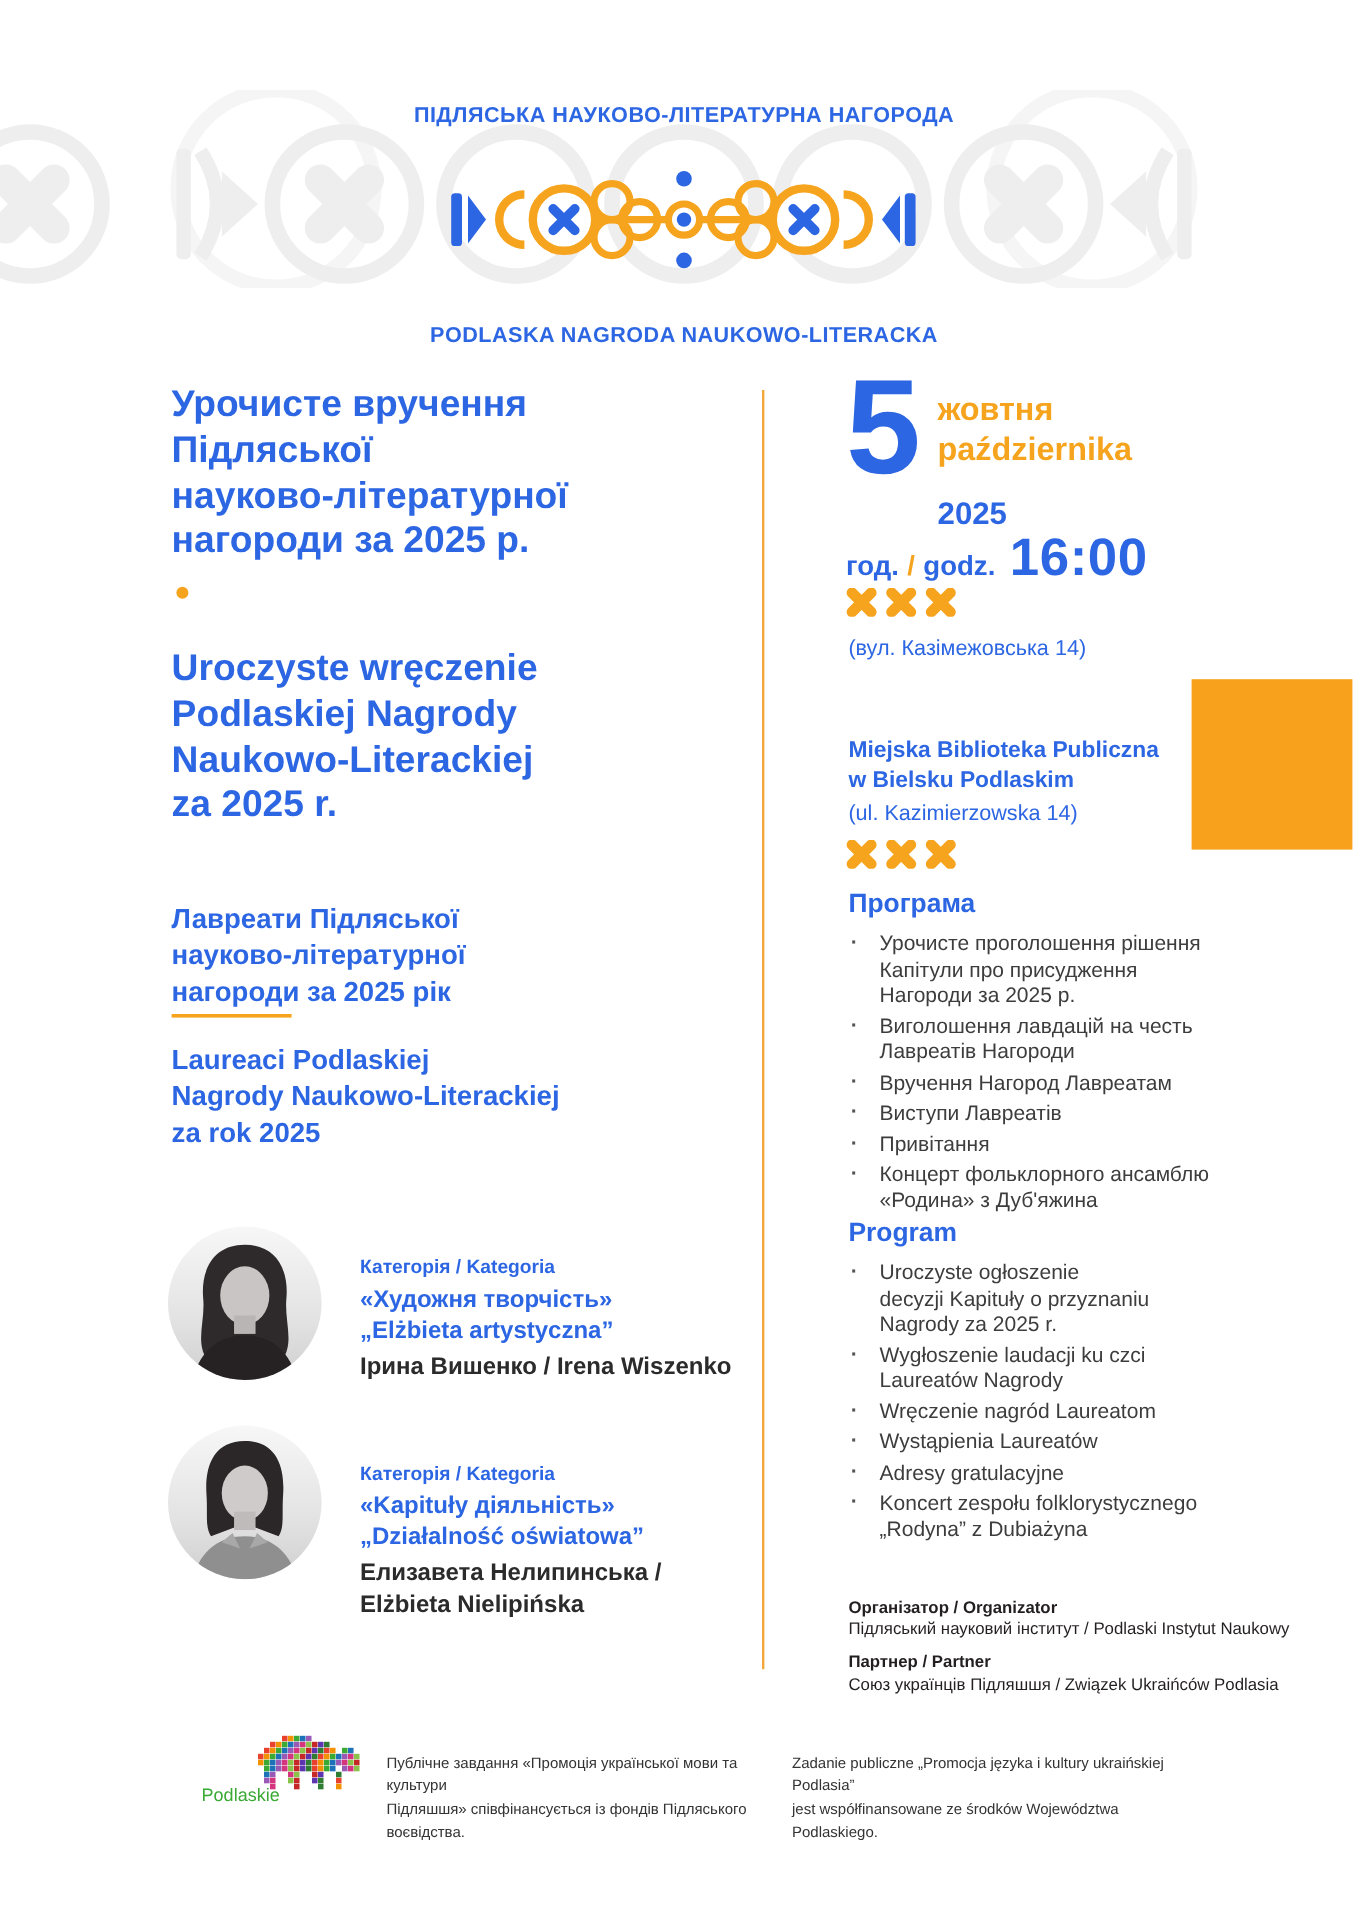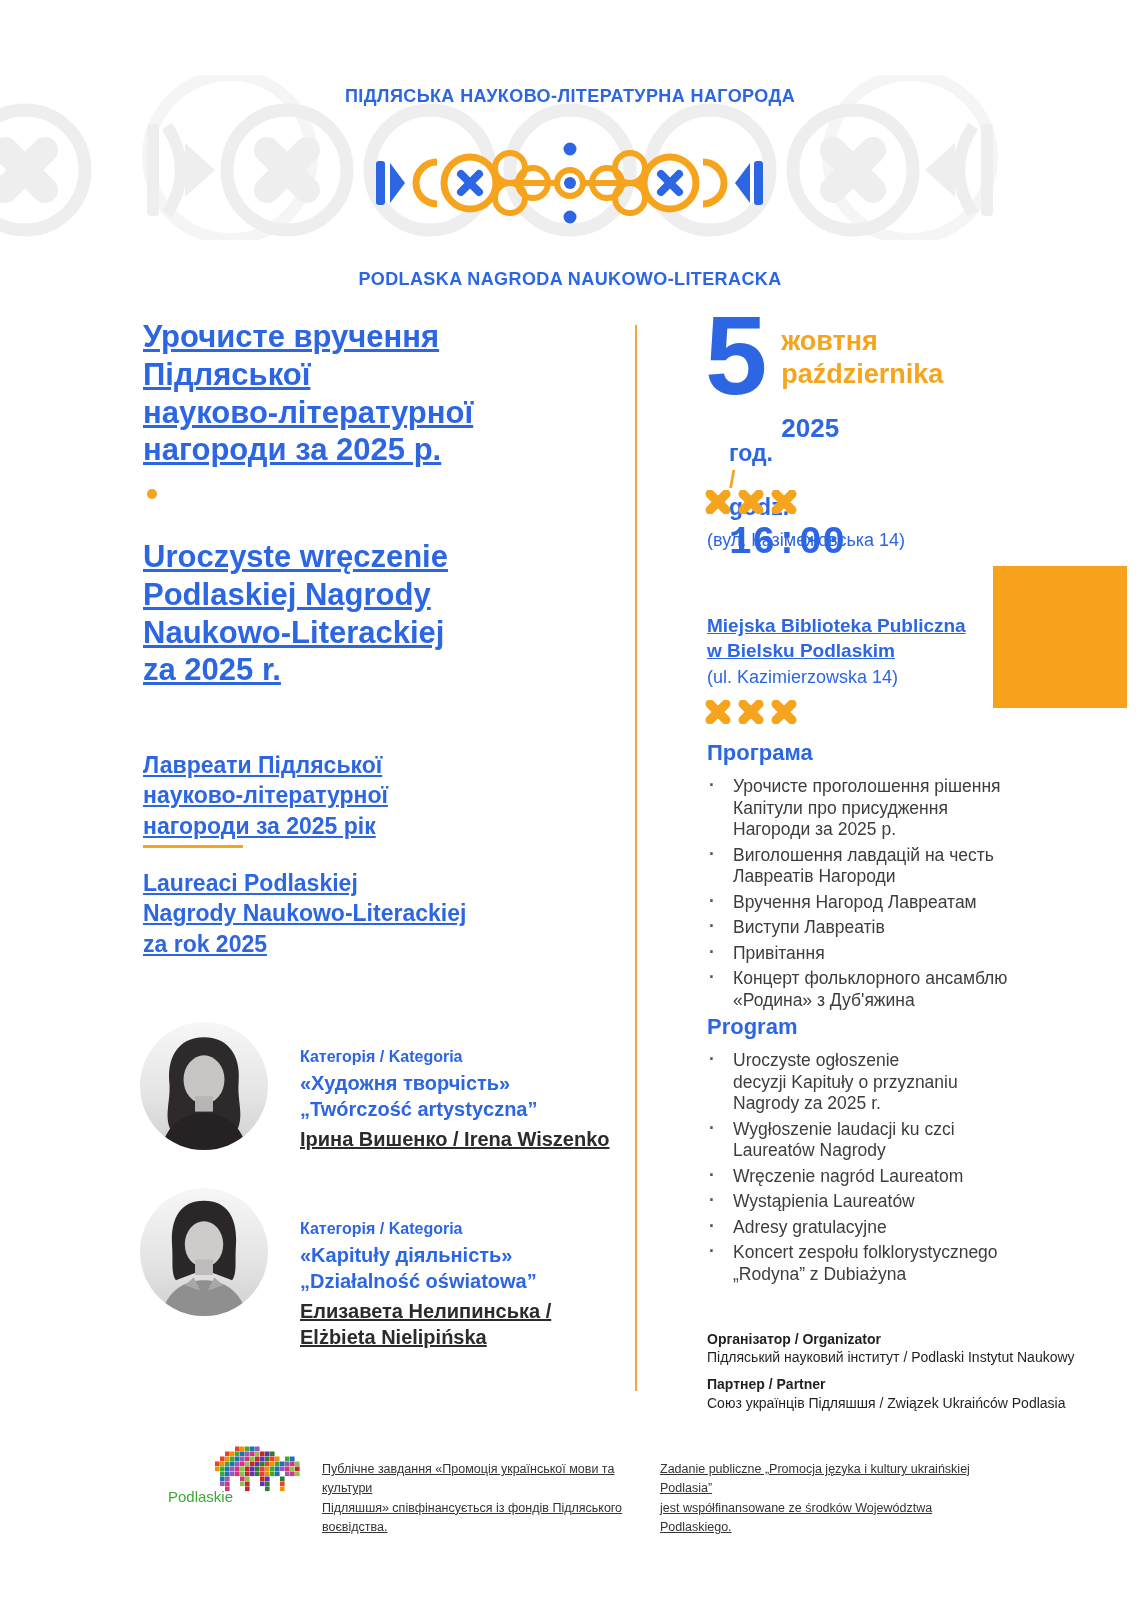--- a/index.html
+++ b/index.html
@@ -3,21 +3,21 @@
 <meta charset="utf-8">
 <style>
   html,body{margin:0;padding:0;background:#ffffff;}
   #poster{
     position:relative; width:1140px; height:1603px; margin:0 auto;
     background:#ffffff; overflow:hidden;
     font-family:"Liberation Sans", sans-serif;
     border-radius:13px;
   }
   .abs{position:absolute;}
-  .pre{white-space:pre-line;text-decoration:underline;}
+  .pre{white-space:pre-line;}
   
   .hdr-title{
     left:0; top:86px; width:1140px; text-align:center;
     color:#2c66e3; font-weight:bold; font-size:18px; letter-spacing:.4px;
   }
   .hdr-title.pl{top:243px;margin-top:26px;}
   
   .event-title{
     left:143px; width:480px; color:#2c66e3; font-weight:bold;
     font-size:31px; line-height:1.22;
@@ -41,24 +41,24 @@
   .laur-name{color:#2b2b2b; font-weight:bold; font-size:20px; line-height:1.3; margin-top:4px;}
   
   .v-divider{left:635px; top:325px; width:2px; height:1066px; background:#f3a73c;}
   .accent-square{left:993px; top:566px; width:134px; height:142px; background:#f7a11d;}
   
   .date-row{left:705px; top:300px; display:flex;}
   .date-day{color:#2c66e3; font-weight:bold; font-size:112px; line-height:1; letter-spacing:-2px;}
   .date-rest{margin-left:16px; padding-top:25px;}
   .date-month{color:#f6a41e; font-weight:bold; font-size:27px; line-height:1.24;}
   .date-year{color:#2c66e3; font-weight:bold; font-size:26px; line-height:1.2; margin-top:21px;}
-  .time-row{left:705px; top:440px; display:flex; align-items:baseline; color:#2c66e3; font-weight:bold;flex-direction:column;}
+  .time-row{left:705px; top:440px; display:flex; align-items:baseline; color:#2c66e3; font-weight:bold;}
   .time-label{font-size:23px;}
   .time-sep{color:#f6a41e; font-size:23px; margin:0 7px;}
-  .time-value{font-size:38px; margin-left:24px; letter-spacing:.5px;font-family:Liberation Mono, monospace;}
+  .time-value{font-size:44px; margin-left:12px; letter-spacing:.5px;}
   .xxx{left:705px;}
   .xxx svg{display:block;}
   .venue{left:707px; width:330px;}
   .venue-name{color:#2c66e3; font-weight:bold; font-size:19px; line-height:1.34;}
   .venue-addr{color:#2c66e3; font-size:18px; margin-top:3px;}
   .prog-heading{left:707px; color:#2c66e3; font-weight:bold; font-size:22px;}
   .prog-list{left:707px; width:330px; list-style:none; margin:0; padding:0;}
   .prog-list li{
     position:relative; padding-left:26px; color:#3d3d3d; font-size:17.5px;
     line-height:1.23; margin-bottom:4px; white-space:pre-line;
@@ -176,21 +176,21 @@
       <svg viewBox="0 0 100 100">
         <path d="M50 12 C29 12 21 29 23 48 C24 62 18 75 25 86 L42 79 L58 79 L75 86 C82 75 76 62 77 48 C79 29 71 12 50 12 Z" fill="#2e2a2b"></path>
         <ellipse cx="50" cy="45" rx="16" ry="19" fill="#c9c5c4"></ellipse>
         <rect x="43" y="58" width="14" height="12" fill="#b9b5b4"></rect>
         <path d="M16 100 C21 79 35 71 50 71 C65 71 79 79 84 100 Z" fill="#262223"></path>
       </svg>
     </div>
     <div class="laur-text">
       <div class="cat-label">Категорія / Kategoria</div>
       <div class="cat-ua">«Художня творчість»</div>
-      <div class="cat-pl">„Twórczość artystyczna”</div>
+      <div class="cat-pl">„Elżbieta artystyczna”</div>
       <div class="laur-name pre">Ірина Вишенко / Irena Wiszenko</div>
     </div>
   </div>
 
   <div class="abs laureate" style="top:1188px;">
     <div class="photo">
       <svg viewBox="0 0 100 100">
         <path d="M50 10 C30 10 24 26 25 44 C26 58 24 66 28 72 L44 66 L56 66 L72 72 C76 66 74 58 75 44 C76 26 70 10 50 10 Z" fill="#2b2627"></path>
         <ellipse cx="50" cy="44" rx="15" ry="18" fill="#cfcbca"></ellipse>
         <rect x="43" y="56" width="14" height="12" fill="#bfbbba"></rect>

